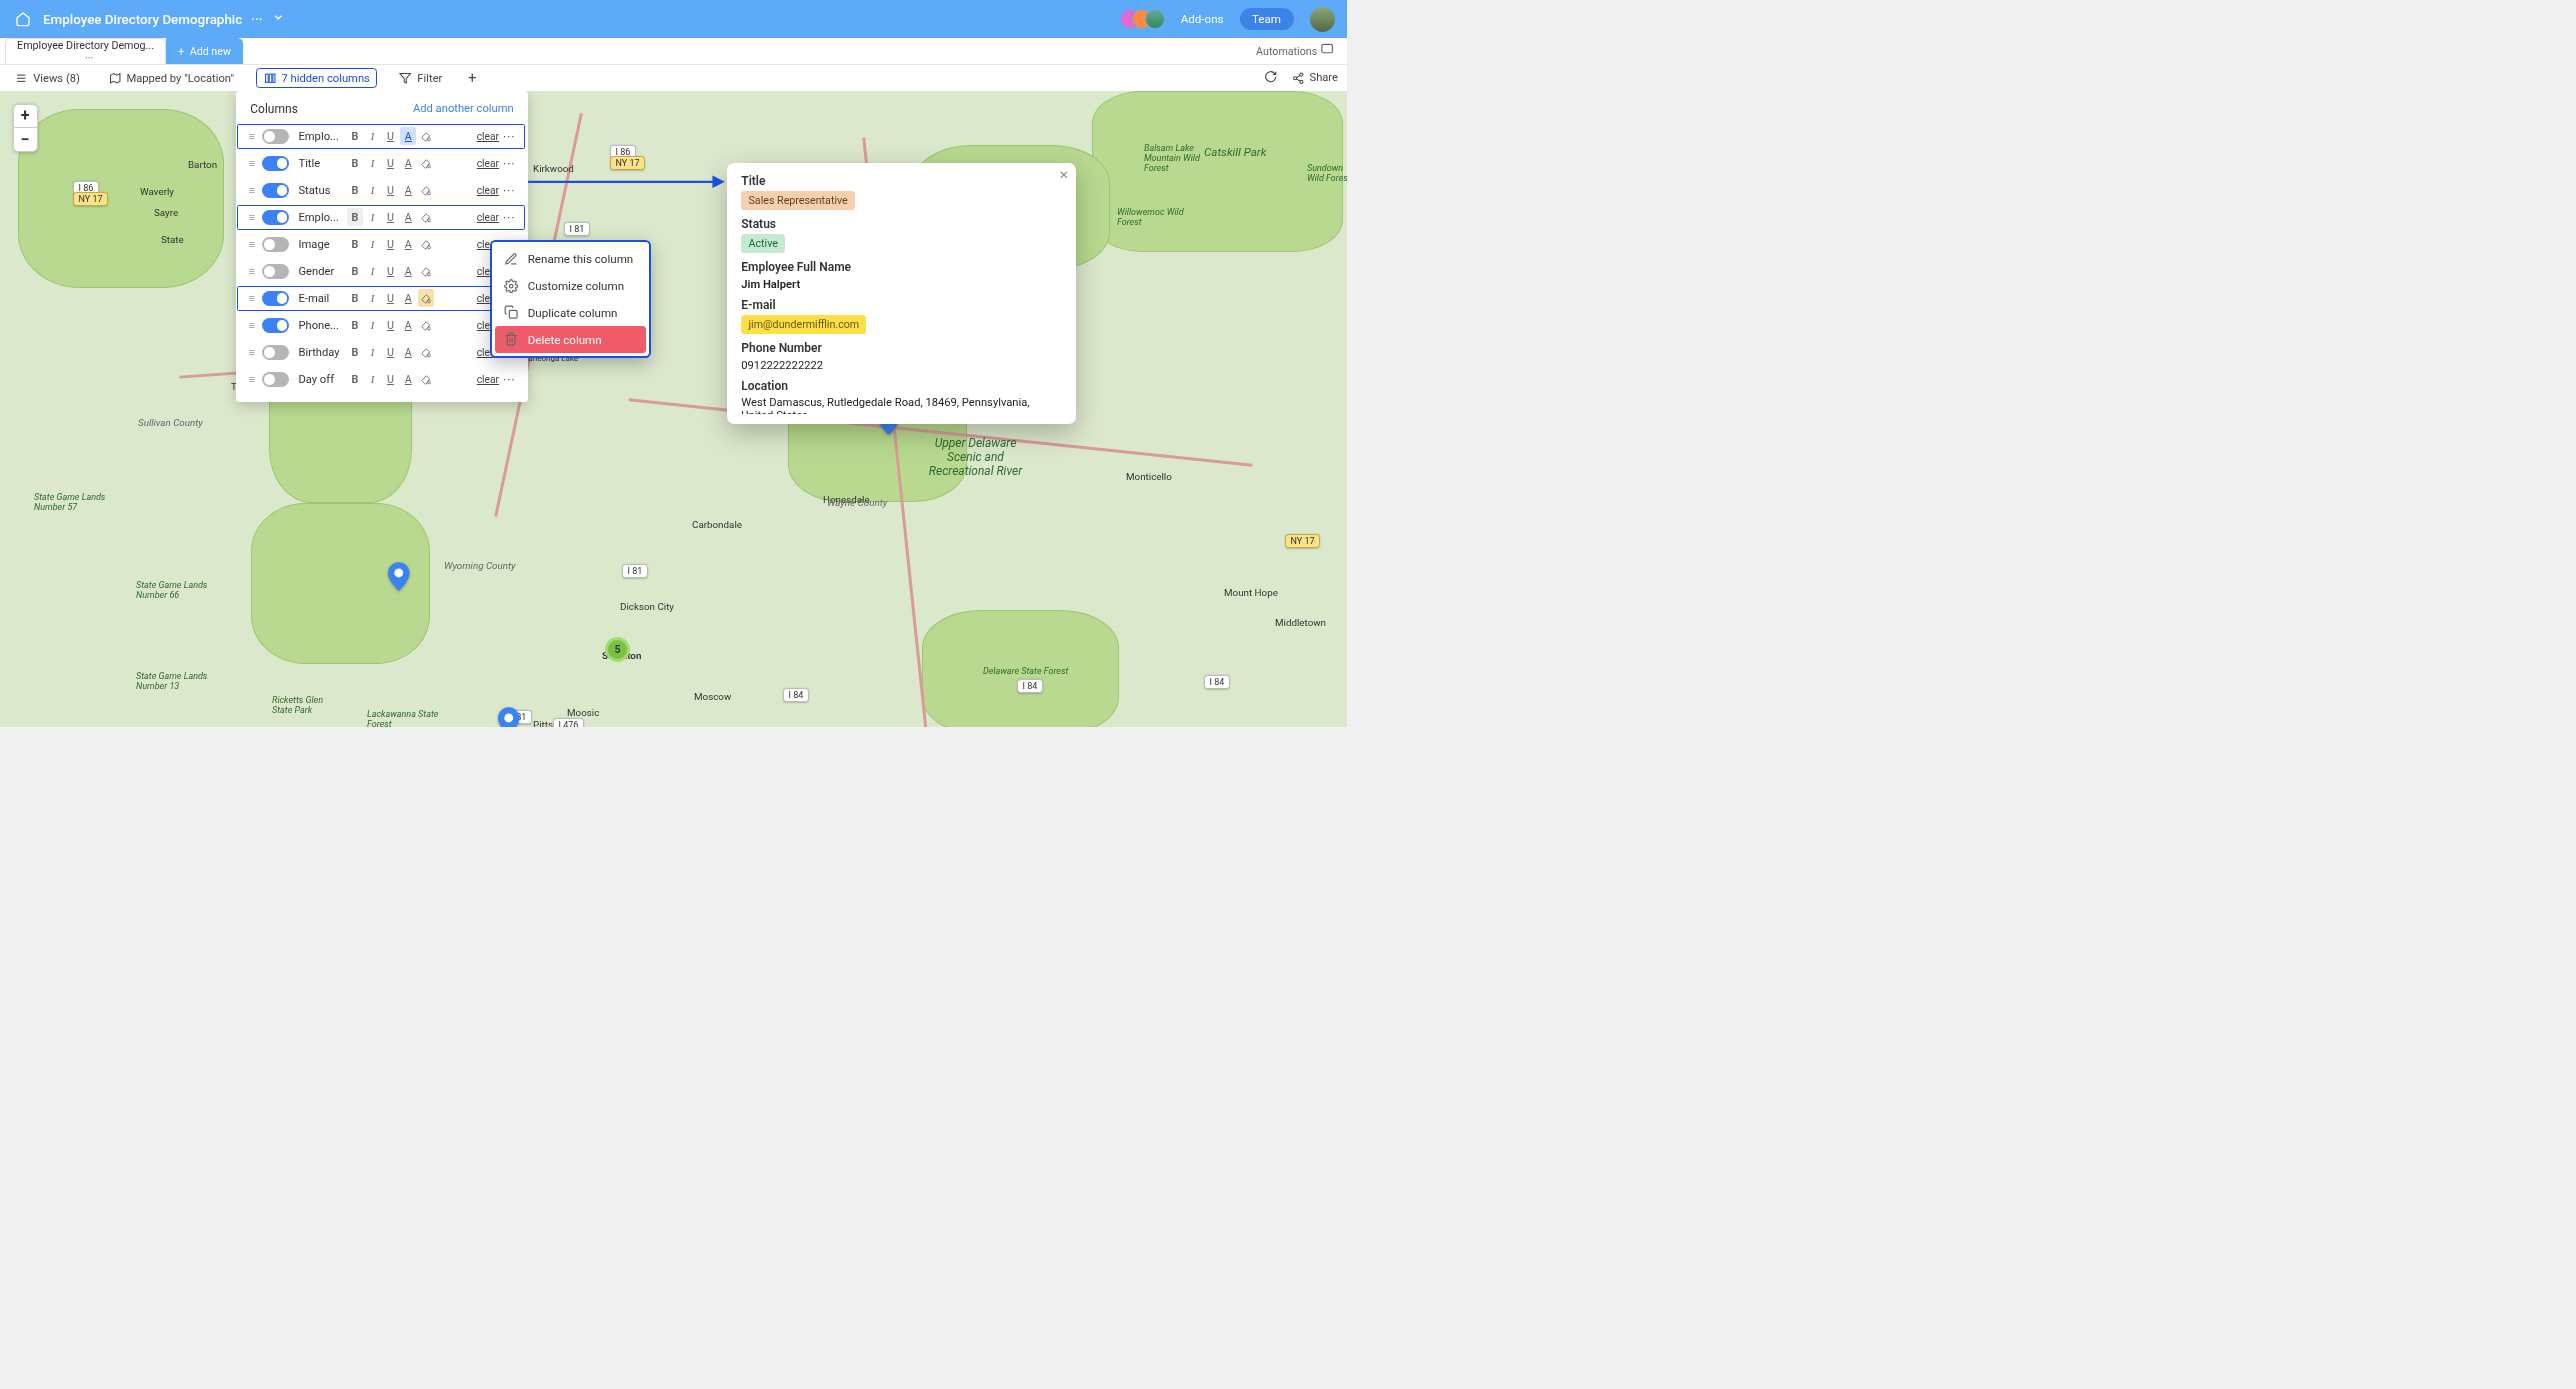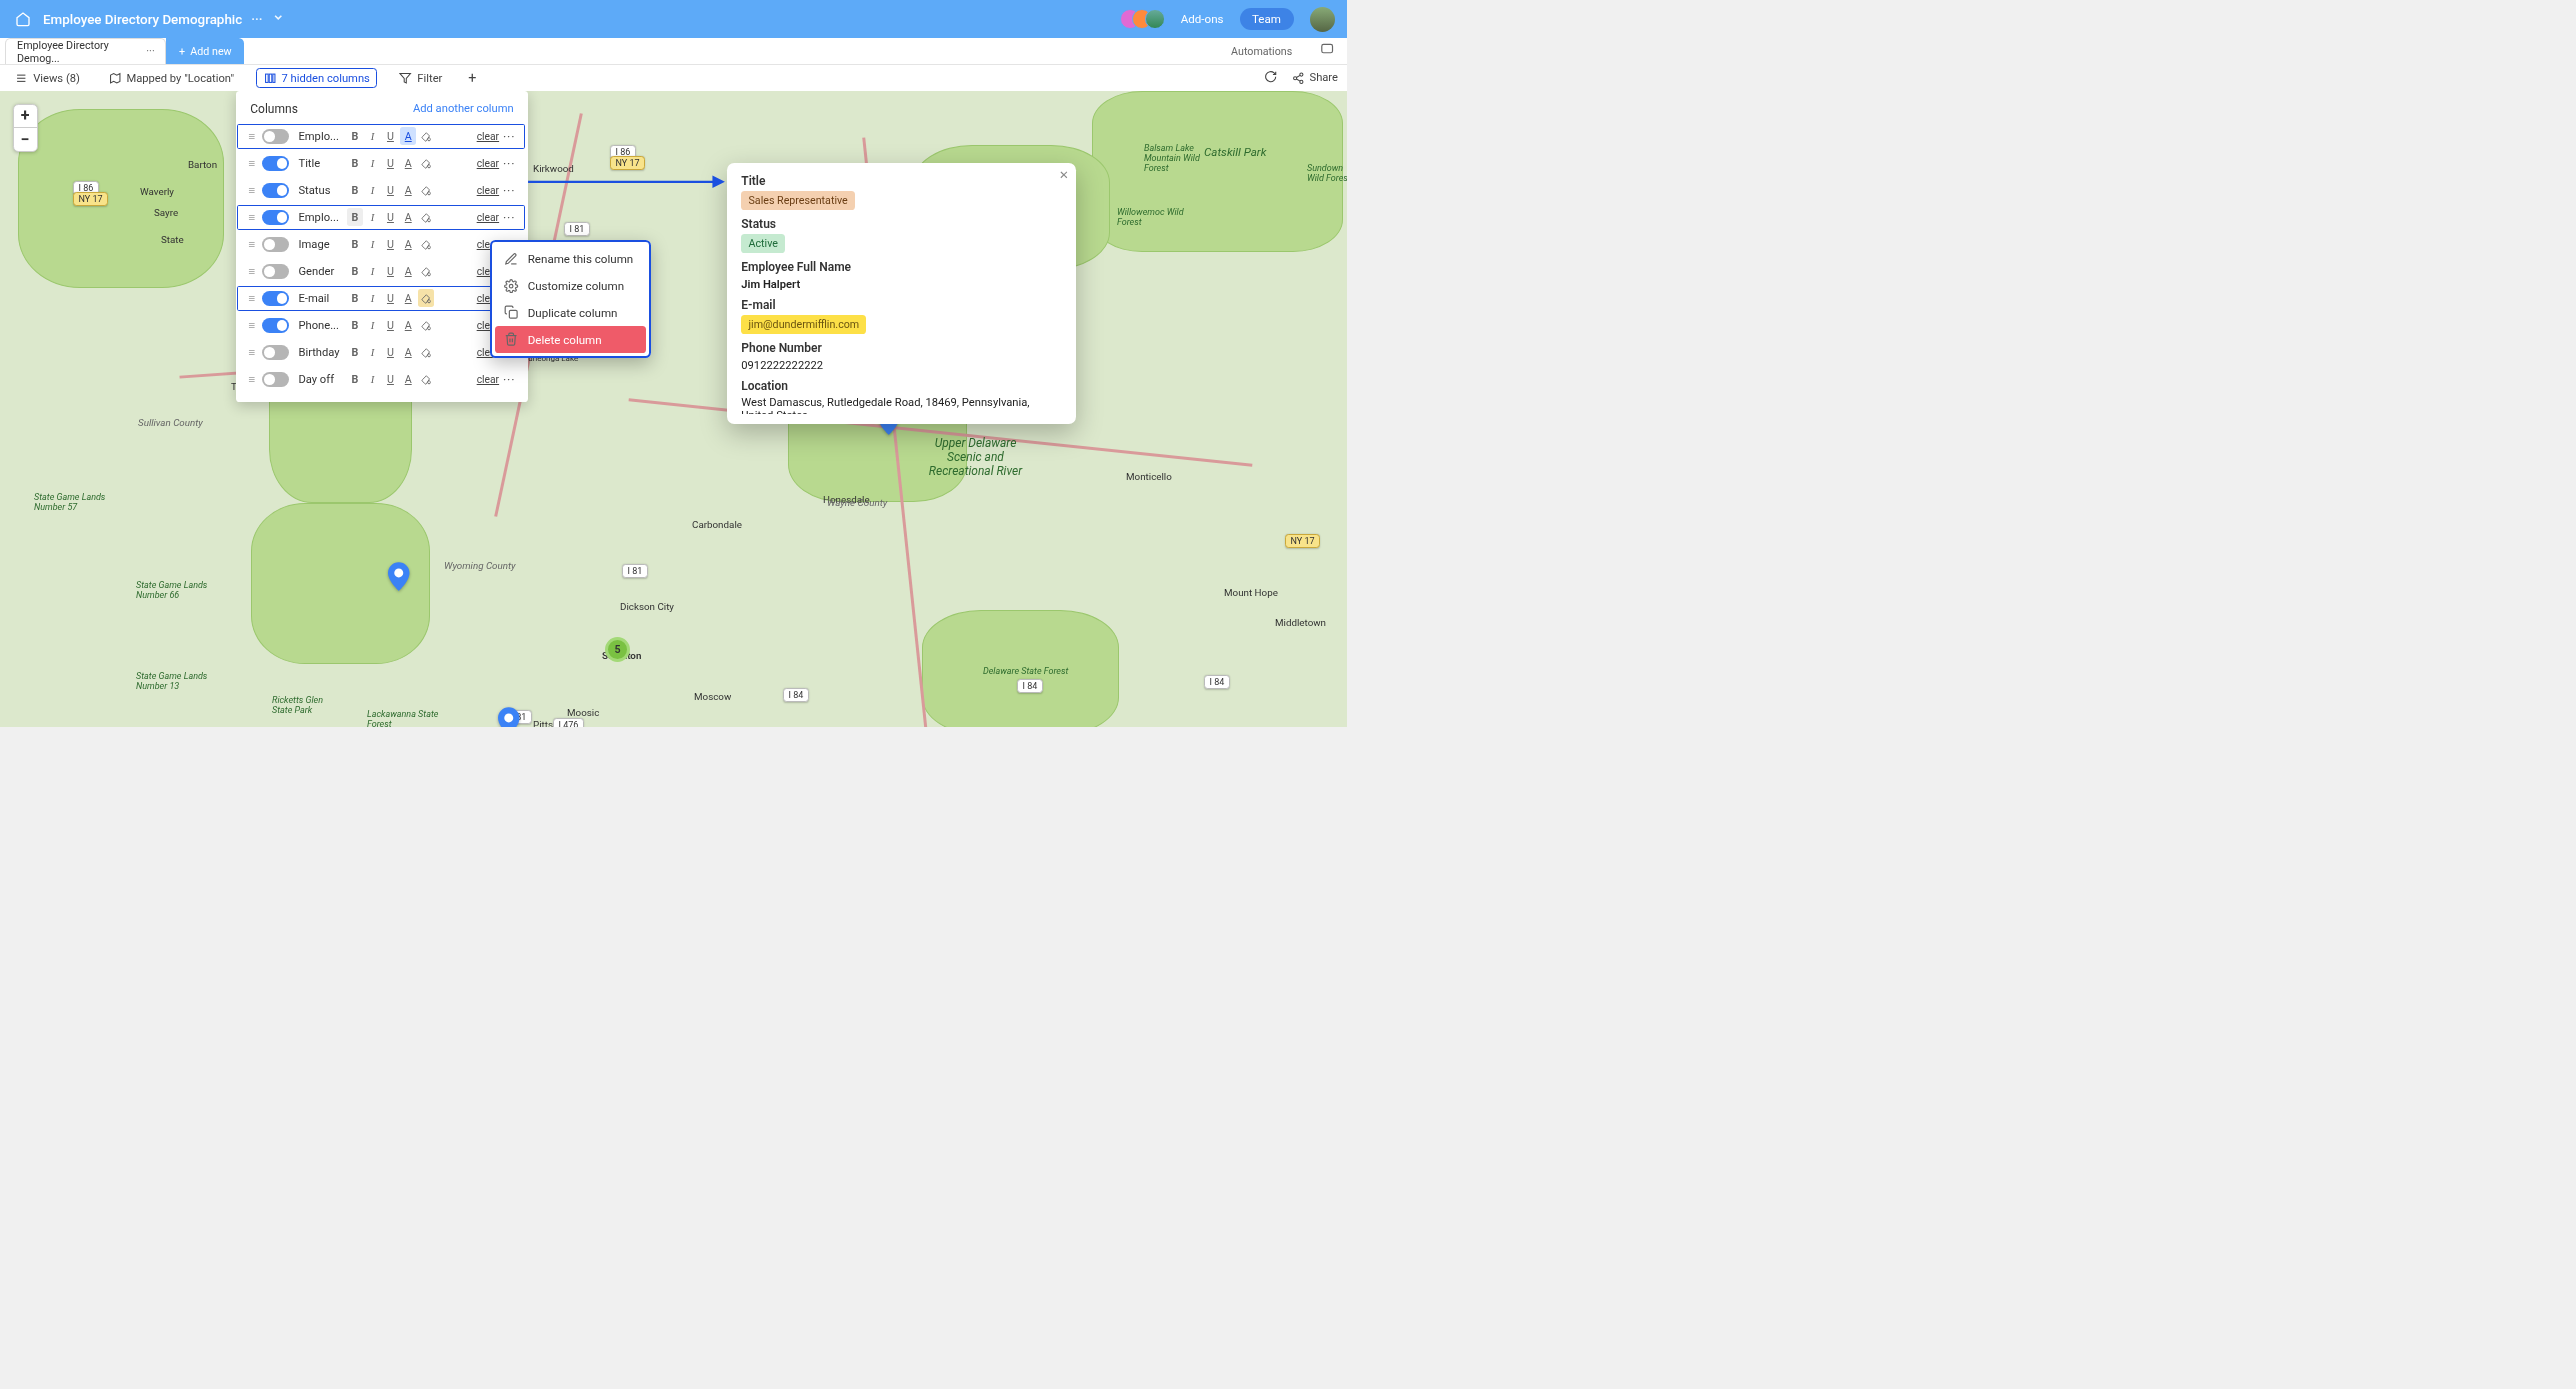--- a/index.html
+++ b/index.html
@@ -12,24 +12,24 @@
 .page-title-wrap .more { margin: 0 9px; opacity:.9; cursor:pointer; }
 .top-header-right { margin-left:auto; display:flex; align-items:center; gap:16px; }
 .avatar-stack { display:flex; }
 .avatar-stack .av { width:19.7px; height:19.7px; border-radius:50%; border:1.8px solid #5daaf8; margin-left:-7.2px; }
 .av1{ background:#e06ad4; } .av2{ background:#ff8a3c; } .av3{ background:linear-gradient(#6a9,#385); }
 .team-btn { background:#3d83e6; padding:3.6px 12.5px; border-radius:12.5px; font-size:11.6px; cursor:pointer; }
 .user-avatar{ width:25px;height:25px;border-radius:50%; background:linear-gradient(#8a7,#564); }
 
 
 .tab-bar { background:#fff; height:27px; display:flex; align-items:stretch; border-bottom:0.9px solid #e4e4e4; }
-.tab { background:#fff; border:0.9px solid #ddd; border-bottom:none; border-top-left-radius:5.4px; border-top-right-radius:5.4px; padding:0 10.7px; display:flex; align-items:center; font-size:10.7px; margin-left:5.4px; max-width:161px; cursor:pointer; }
+.tab { background:#fff; border:0.9px solid #ddd; border-bottom:none; border-top-left-radius:5.4px; border-top-right-radius:5.4px; padding:0 10.7px; display:flex; align-items:center; font-size:10.7px; margin-left:5.4px; max-width:161px; cursor:pointer;flex-direction:column; }
 .tab .more-dots{ margin-left:7.2px; color:#666; }
 .add-new-tab { display:flex; align-items:center; color:#fff; background:#5daaf8; padding:0 12.5px; font-size:10.7px; gap:5.4px; cursor:pointer; border-top-right-radius:5.4px;}
-.tab-right { margin-left:auto; display:flex; align-items:center; gap:28px; padding-right:12.5px; color:#666; font-size:10.7px; }
+.tab-right { margin-left:auto; display:flex; align-items:center; gap:3px; padding-right:12.5px; color:#666; font-size:10.7px; }
 
 
 .toolbar { background:#fff; height:27px; border-bottom:0.9px solid #e4e4e4; display:flex; align-items:center; padding:0 9px; gap:16px; font-size:11.2px; color:#444; }
 .toolbar .tb-item { display:flex; align-items:center; gap:5.4px; cursor:pointer; padding:2.7px 6.3px; border-radius:3.6px;}
 .toolbar .hidden-cols { border:1.8px solid #1a4fe0; color:#1a4fe0; }
 .toolbar-right { margin-left:auto; display:flex; align-items:center; gap:14.3px; }
 
 
 .map { position:absolute; top:91px; left:0; right:0; bottom:0; background: #dce8cc; overflow:hidden; }
 .road { position:absolute; background:#d99a9a; }

